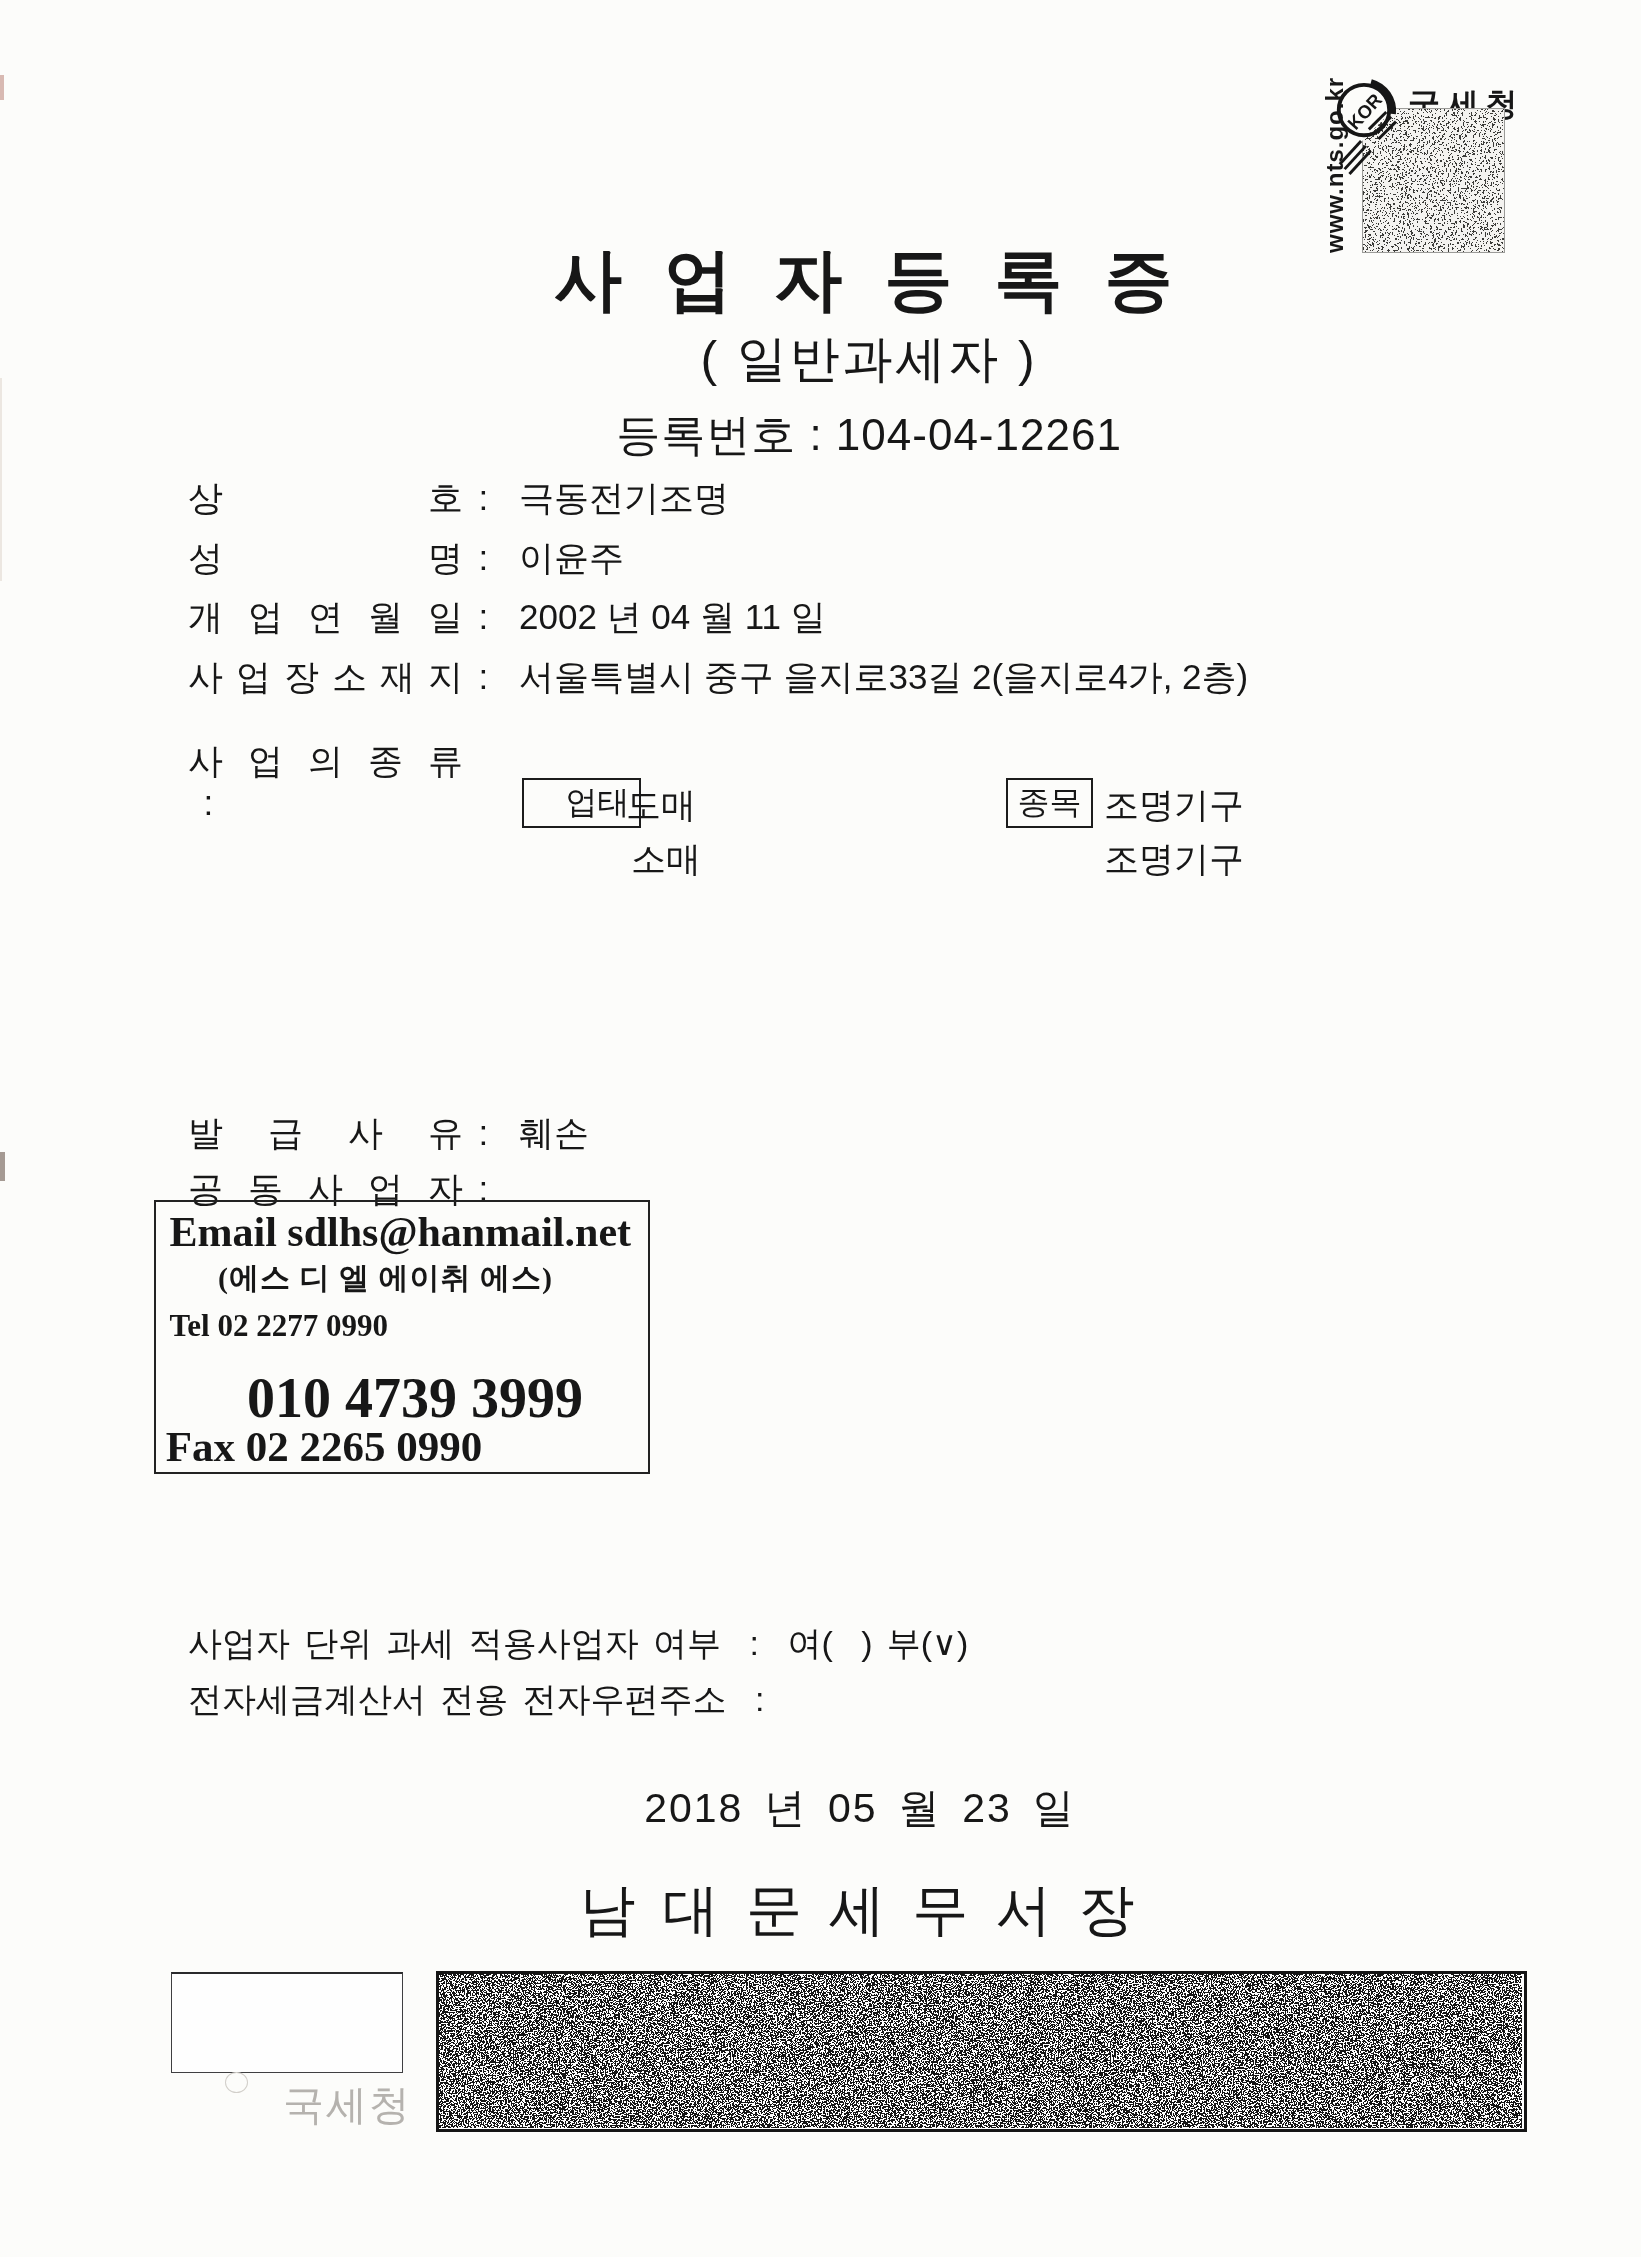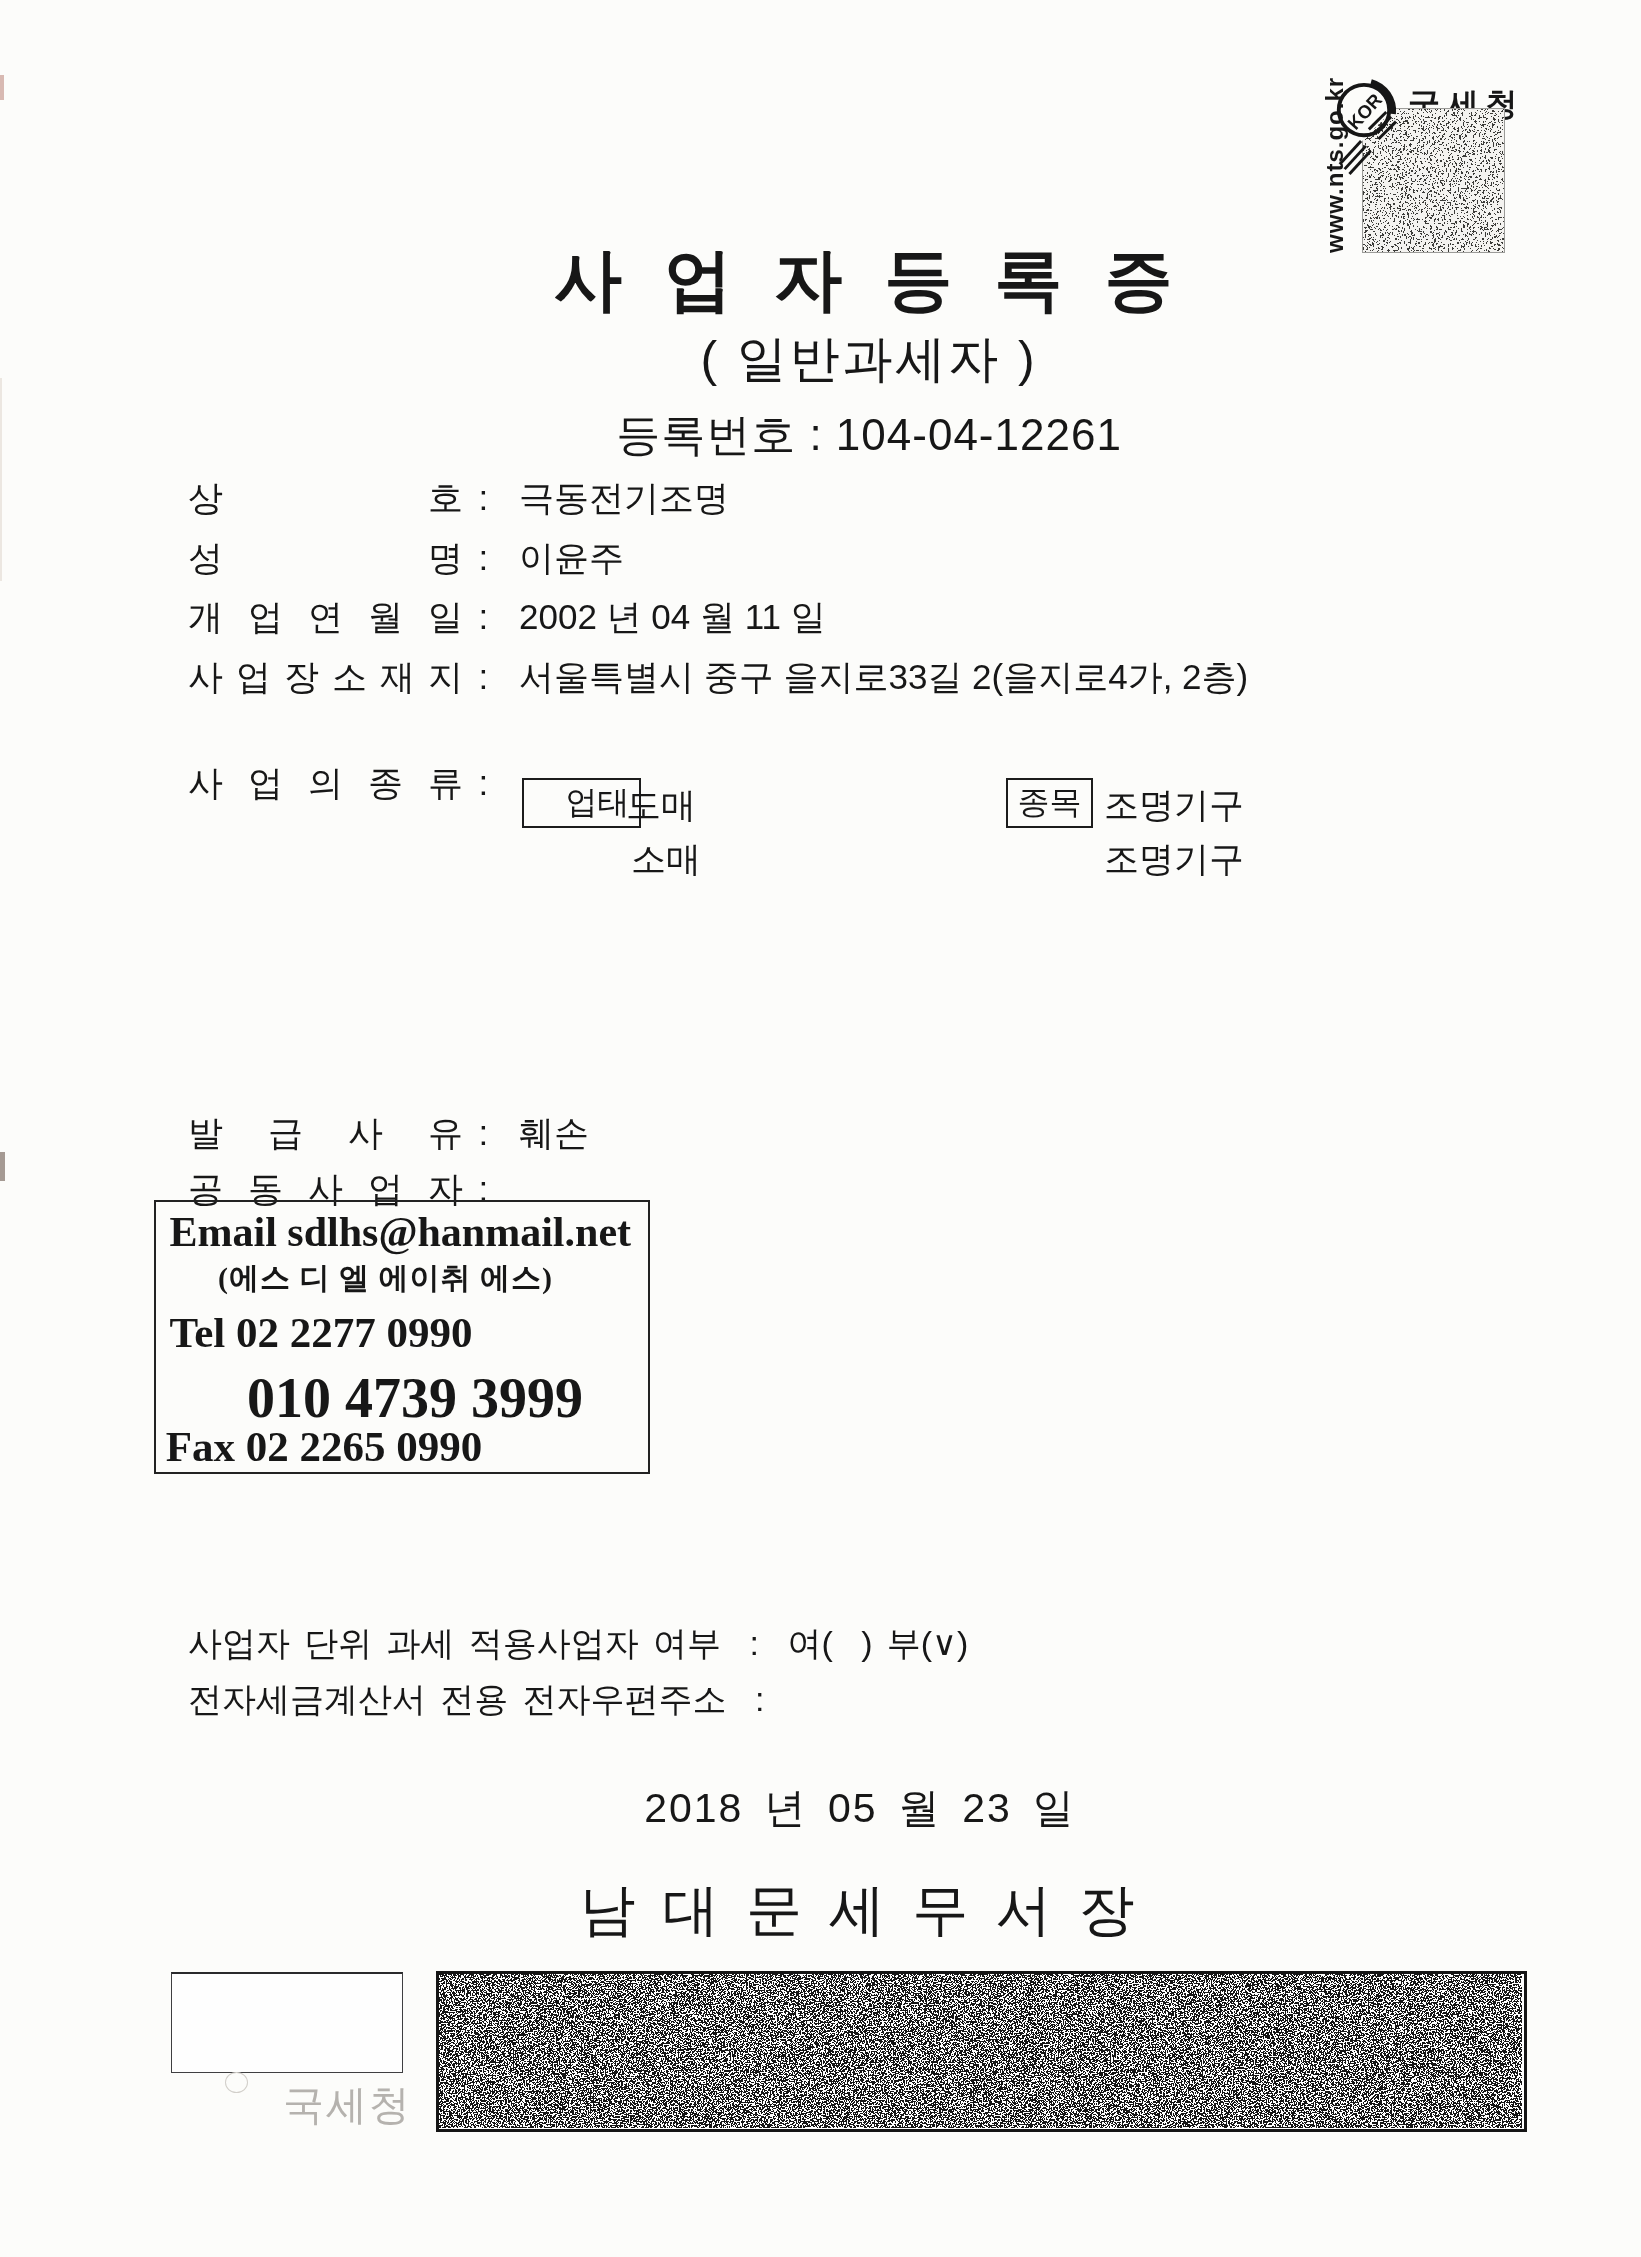--- a/index.html
+++ b/index.html
@@ -114,21 +114,21 @@
     <span class="lbl">개 업 연 월 일</span>
     <span class="colon">:</span>
     <span class="val">2002 년 04 월 11 일</span>
   </div>
   <div class="row" style="top:656px;">
     <span class="lbl">사 업 장 소 재 지</span>
     <span class="colon">:</span>
     <span class="val">서울특별시 중구 을지로33길 2(을지로4가, 2층)</span>
   </div>
 
-  <div class="row" style="top:762px;">
+  <div class="row" style="top:740px;flex-direction:column;">
     <span class="lbl">사 업 의 종 류</span>
     <span class="colon">:</span>
   </div>
   <div class="tagbox" style="left:522px;top:778px;padding-left:32px;">업태</div>
   <div class="plain" style="left:626px;top:784px;text-align:right;">도매</div>
   <div class="plain" style="left:631px;top:838px;">소매</div>
   <div class="tagbox" style="left:1006px;top:778px;">종목</div>
   <div class="plain" style="left:1104px;top:784px;">조명기구</div>
   <div class="plain" style="left:1104px;top:838px;">조명기구</div>
 
@@ -139,21 +139,21 @@
   </div>
   <div class="row" style="top:1168px;">
     <span class="lbl">공 동 사 업 자</span>
     <span class="colon">:</span>
     <span class="val"></span>
   </div>
 
   <div class="abs stamp">
     <div class="sline" style="left:13.5px;top:5.8px;font-size:42px;"><span>Email</span> <span>sdlhs@hanmail.net</span></div>
     <div class="sline" style="left:62px;top:56px;font-size:30px;letter-spacing:1px;">(에스 디 엘 에이취 에스)</div>
-    <div class="sline" style="left:13.5px;top:106px;font-size:43px;"><span>Tel</span> <span>02 2277 0990</span></div>
+    <div class="sline" style="left:13.5px;top:106px;font-size:31px;"><span>Tel</span> <span>02 2277 0990</span></div>
     <div class="sline" style="left:91px;top:164px;font-size:56px;">010 4739 3999</div>
     <div class="sline" style="left:9.7px;top:220px;font-size:43px;"><span>Fax</span> <span>02 2265 0990</span></div>
   </div>
 
   <div class="longline" style="top:1622px;">사업자 단위 과세 적용사업자 여부  :  여(  ) 부(∨)</div>
   <div class="longline" style="top:1678px;">전자세금계산서 전용 전자우편주소  :</div>
 
   <div class="abs date">2018 년 05 월 23 일</div>
   <div class="abs office">남 대 문 세 무 서 장</div>
 

